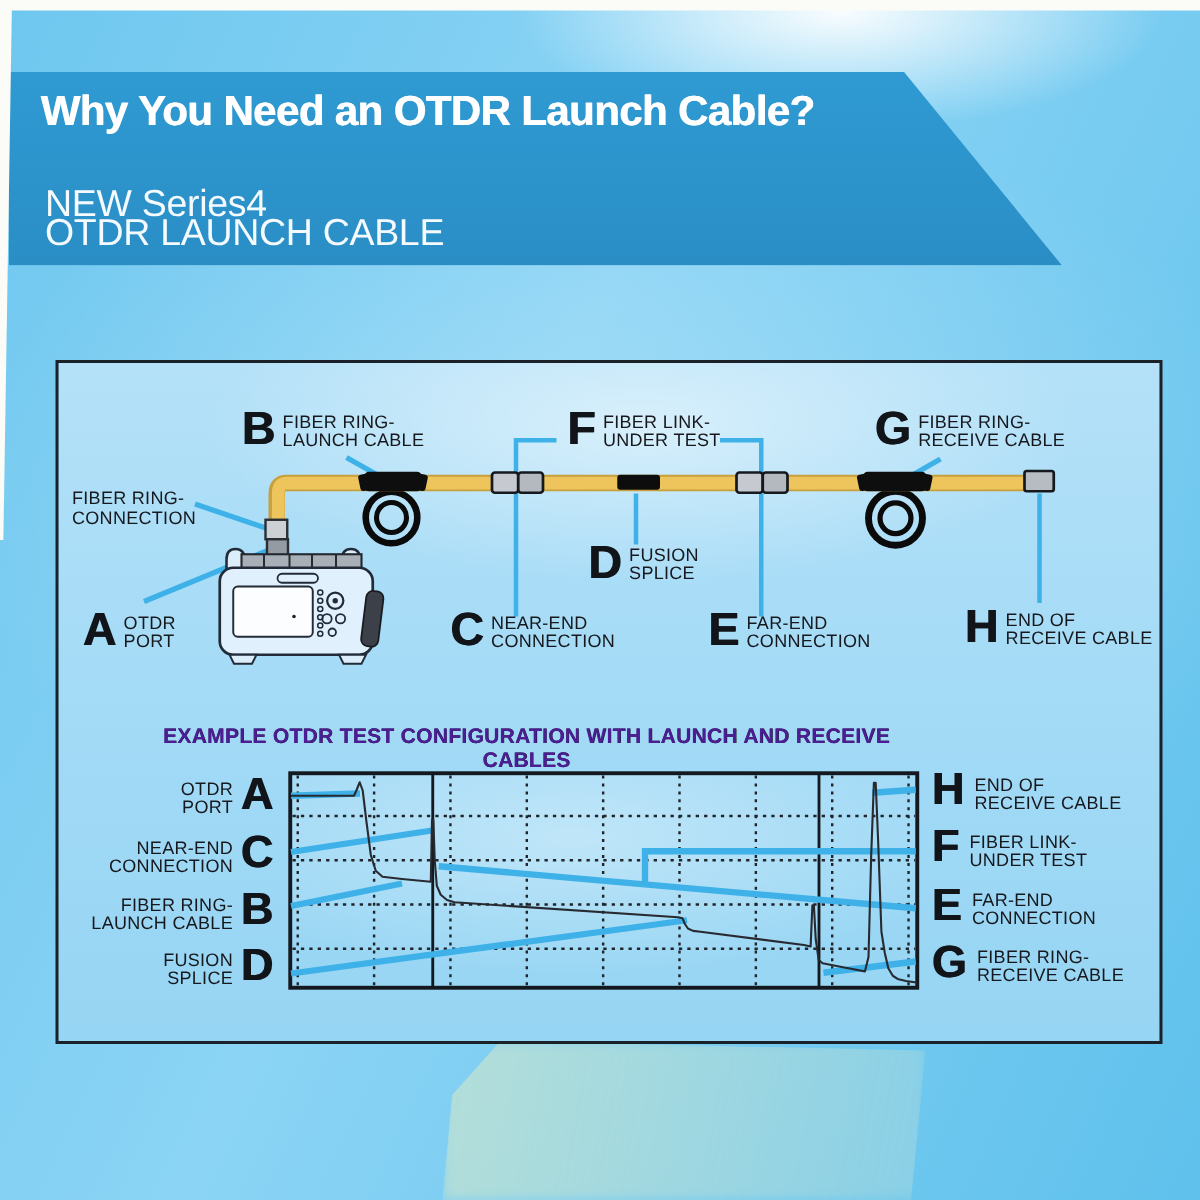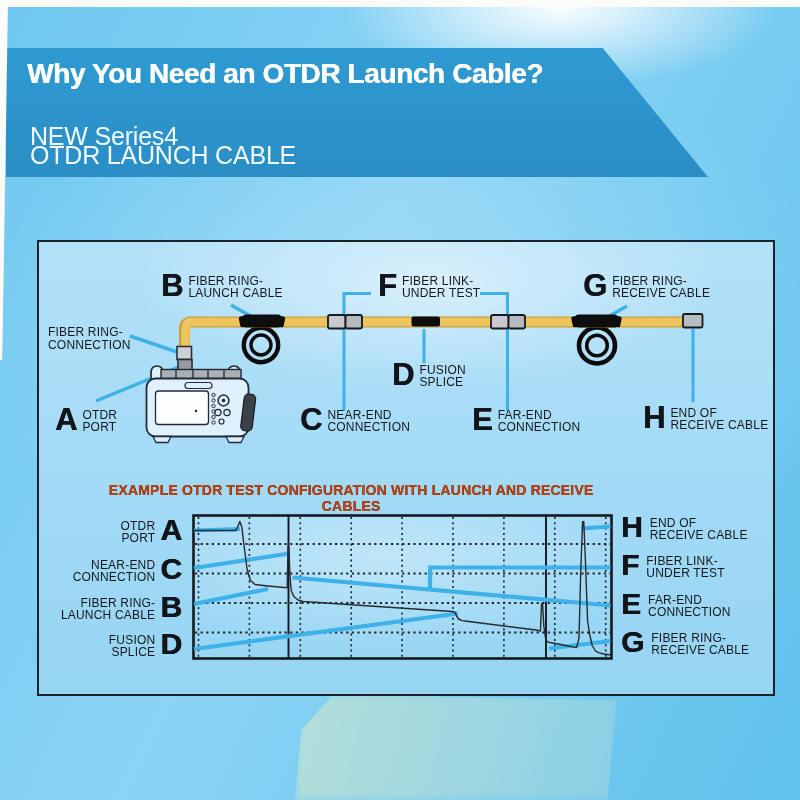--- a/index.html
+++ b/index.html
@@ -31,21 +31,21 @@
   .art{position:absolute;left:0;top:0;}
   
   .cl{position:absolute;display:flex;gap:5px;align-items:flex-start;}
   .L{font-size:31px;line-height:27px;font-weight:bold;color:#111419;text-shadow:.6px 0 #111419;}
   .t{font-size:12px;line-height:11.5px;letter-spacing:.2px;padding-top:4px;color:#16181d;
      white-space:nowrap;}
   .t.ta-r{text-align:right;}
   .cl.chart .L{font-size:30px;line-height:26px;}
   .plain{position:absolute;font-size:12px;line-height:12.5px;letter-spacing:.2px;}
   .chart-title{position:absolute;left:95px;top:482px;width:512px;text-align:center;
-     font-size:14px;letter-spacing:.2px;font-weight:bold;color:#c2410c;
+     font-size:14px;letter-spacing:.2px;font-weight:bold;color:#4c1d95;
      text-shadow:.2px 0 #14171c;}
   
   .ghost{position:absolute;left:295px;top:694px;width:322px;height:106px;
     background:linear-gradient(100deg,rgba(220,234,196,.55),rgba(205,228,212,.30));
     clip-path:polygon(12% 0,100% 6%,97% 100%,0 100%,2% 34%);
     filter:blur(4px);}
   .ghost2{position:absolute;left:300px;top:680px;width:310px;height:11px;
     background:rgba(185,202,166,.30);filter:blur(3px);}
 </style>
 </head>

